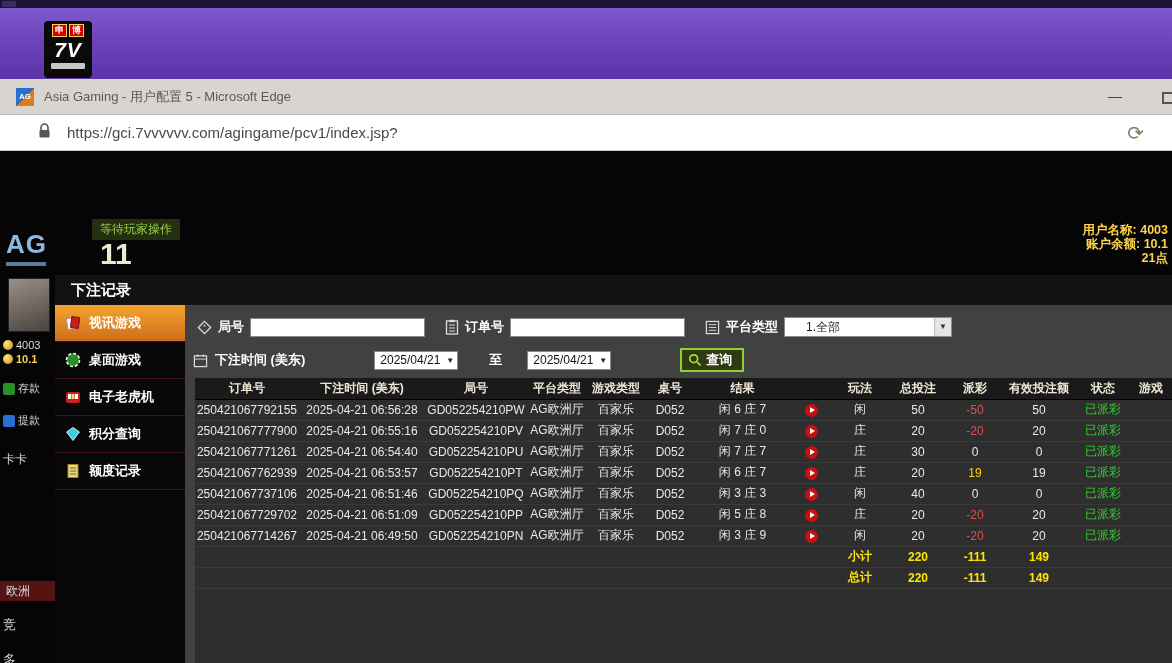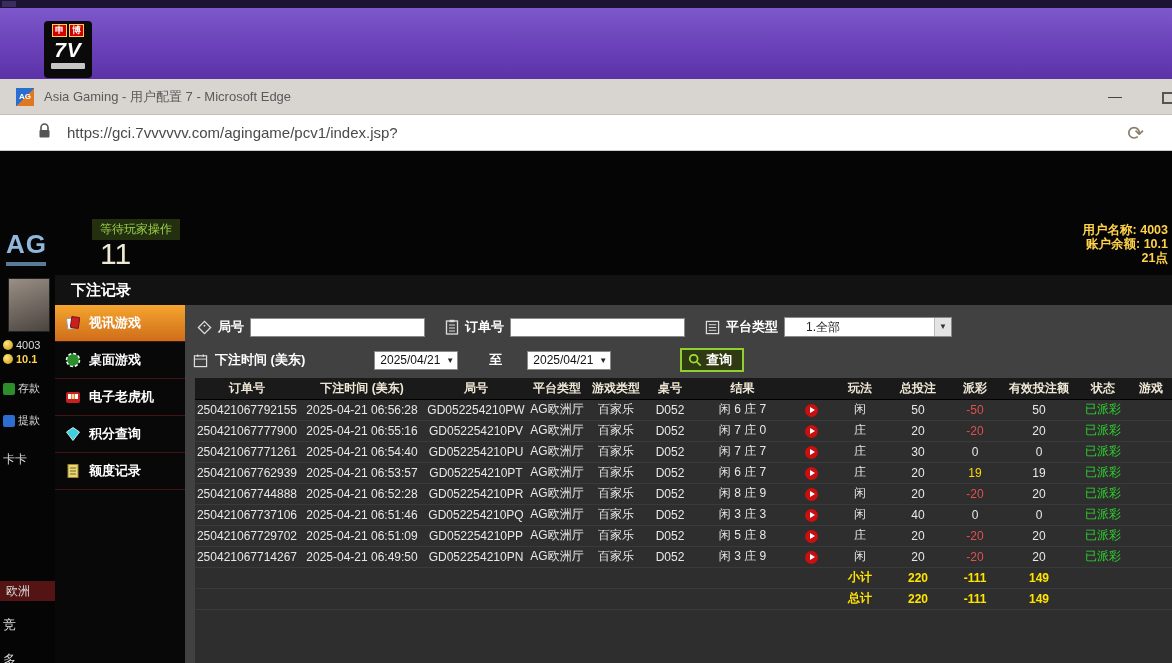--- a/index.html
+++ b/index.html
@@ -31,21 +31,21 @@
   .url-bar { position:absolute; left:0; top:115px; width:100%; height:36px; background:#ffffff; border-bottom:1px solid #ccc; display:flex; align-items:center; }
   .lock-icon { margin-left:38px; }
   .url-text { margin-left:16px; font-size:15px; color:#4a4a4a; }
   .refresh-icon { position:absolute; right:28px; font-size:20px; color:#8a7f6e; cursor:pointer; }
 
   
   .page { position:absolute; left:0; top:151px; width:1172px; height:512px; background:#050505; }
   .ag-logo { position:absolute; left:6px; top:78px; font-size:26px; font-weight:bold; color:#8fb8dc; letter-spacing:1px; }
   .ag-logo small { display:block; height:4px; width:40px; background:#5a7c9a; margin-top:2px; }
   .wait-box { position:absolute; left:92px; top:68px; background:#22300f; color:#9ccf4a; font-size:12px; padding:2px 8px; }
-  .big-number { position:absolute; left:100px; top:86px; font-size:30px; font-weight:normal; color:#efe9d2; }
+  .big-number { position:absolute; left:100px; top:86px; font-size:30px; font-weight:bold; color:#efe9d2; }
   .user-info { position:absolute; right:4px; top:72px; text-align:right; color:#ffd24a; font-size:12.5px; font-weight:bold; line-height:14px; }
 
   
   .left-strip { position:absolute; left:0; top:100px; width:55px; height:412px; color:#ddd; font-size:11px; }
   .avatar { position:absolute; left:8px; top:27px; width:42px; height:54px; background:linear-gradient(160deg,#9a8f85,#4a443f); border:1px solid #222; }
   .strip-row { position:absolute; left:3px; display:flex; align-items:center; gap:3px; white-space:nowrap; cursor:pointer; }
   .coin { width:10px; height:10px; border-radius:50%; background:radial-gradient(circle at 35% 35%,#ffe680,#c8920a); flex:none; }
   .sicon { width:12px; height:12px; flex:none; border-radius:2px; }
   .yellow-txt { color:#ffd24a;font-weight:bold; }
   .europe-band { position:absolute; left:0; top:330px; width:55px; height:20px; background:#541414; color:#ddd; line-height:20px; padding-left:6px; font-size:12px; }
@@ -96,21 +96,21 @@
         <span class="logo-badge">申</span>
         <span class="logo-badge">博</span>
       </div>
       <div class="logo-text">7V</div>
       <div class="logo-sub"></div>
     </div>
   </div>
 
   <div class="title-bar">
     <div class="favicon">AG</div>
-    <div class="title-text">Asia Gaming - 用户配置 7 - Microsoft Edge</div>
+    <div class="title-text">Asia Gaming - 用户配置 5 - Microsoft Edge</div>
   </div>
   <div class="min-btn">—</div>
   <div class="partial-box"></div>
 
   <div class="url-bar">
     <span class="lock-icon">
       <svg width="13" height="16" viewBox="0 0 13 16">
           <path d="M3 7 V4.5 A3.5 3.5 0 0 1 10 4.5 V7" fill="none" stroke="#555" stroke-width="1.6"></path>
           <rect x="1.5" y="7" width="10" height="7.5" rx="1" fill="#555"></rect>
         </svg>
@@ -356,36 +356,20 @@
                   <td>闲 6 庄 7</td>
                   <td><span class="play-btn"></span></td>
                   <td>庄</td>
                   <td>20</td>
                   <td class="pos">19</td>
                   <td>19</td>
                   <td class="status">已派彩</td>
                   <td></td>
                 </tr>
                 <tr>
-                  <td>250421067744888</td>
-                  <td>2025-04-21 06:52:28</td>
-                  <td>GD052254210PR</td>
-                  <td>AG欧洲厅</td>
-                  <td>百家乐</td>
-                  <td>D052</td>
-                  <td>闲 8 庄 9</td>
-                  <td><span class="play-btn"></span></td>
-                  <td>闲</td>
-                  <td>20</td>
-                  <td class="neg">-20</td>
-                  <td>20</td>
-                  <td class="status">已派彩</td>
-                  <td></td>
-                </tr>
-                <tr>
                   <td>250421067737106</td>
                   <td>2025-04-21 06:51:46</td>
                   <td>GD052254210PQ</td>
                   <td>AG欧洲厅</td>
                   <td>百家乐</td>
                   <td>D052</td>
                   <td>闲 3 庄 3</td>
                   <td><span class="play-btn"></span></td>
                   <td>闲</td>
                   <td>40</td>

